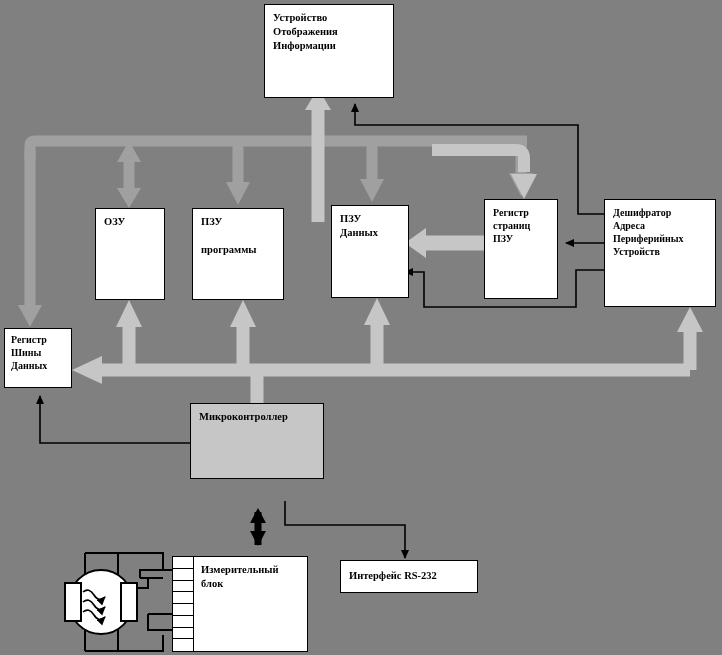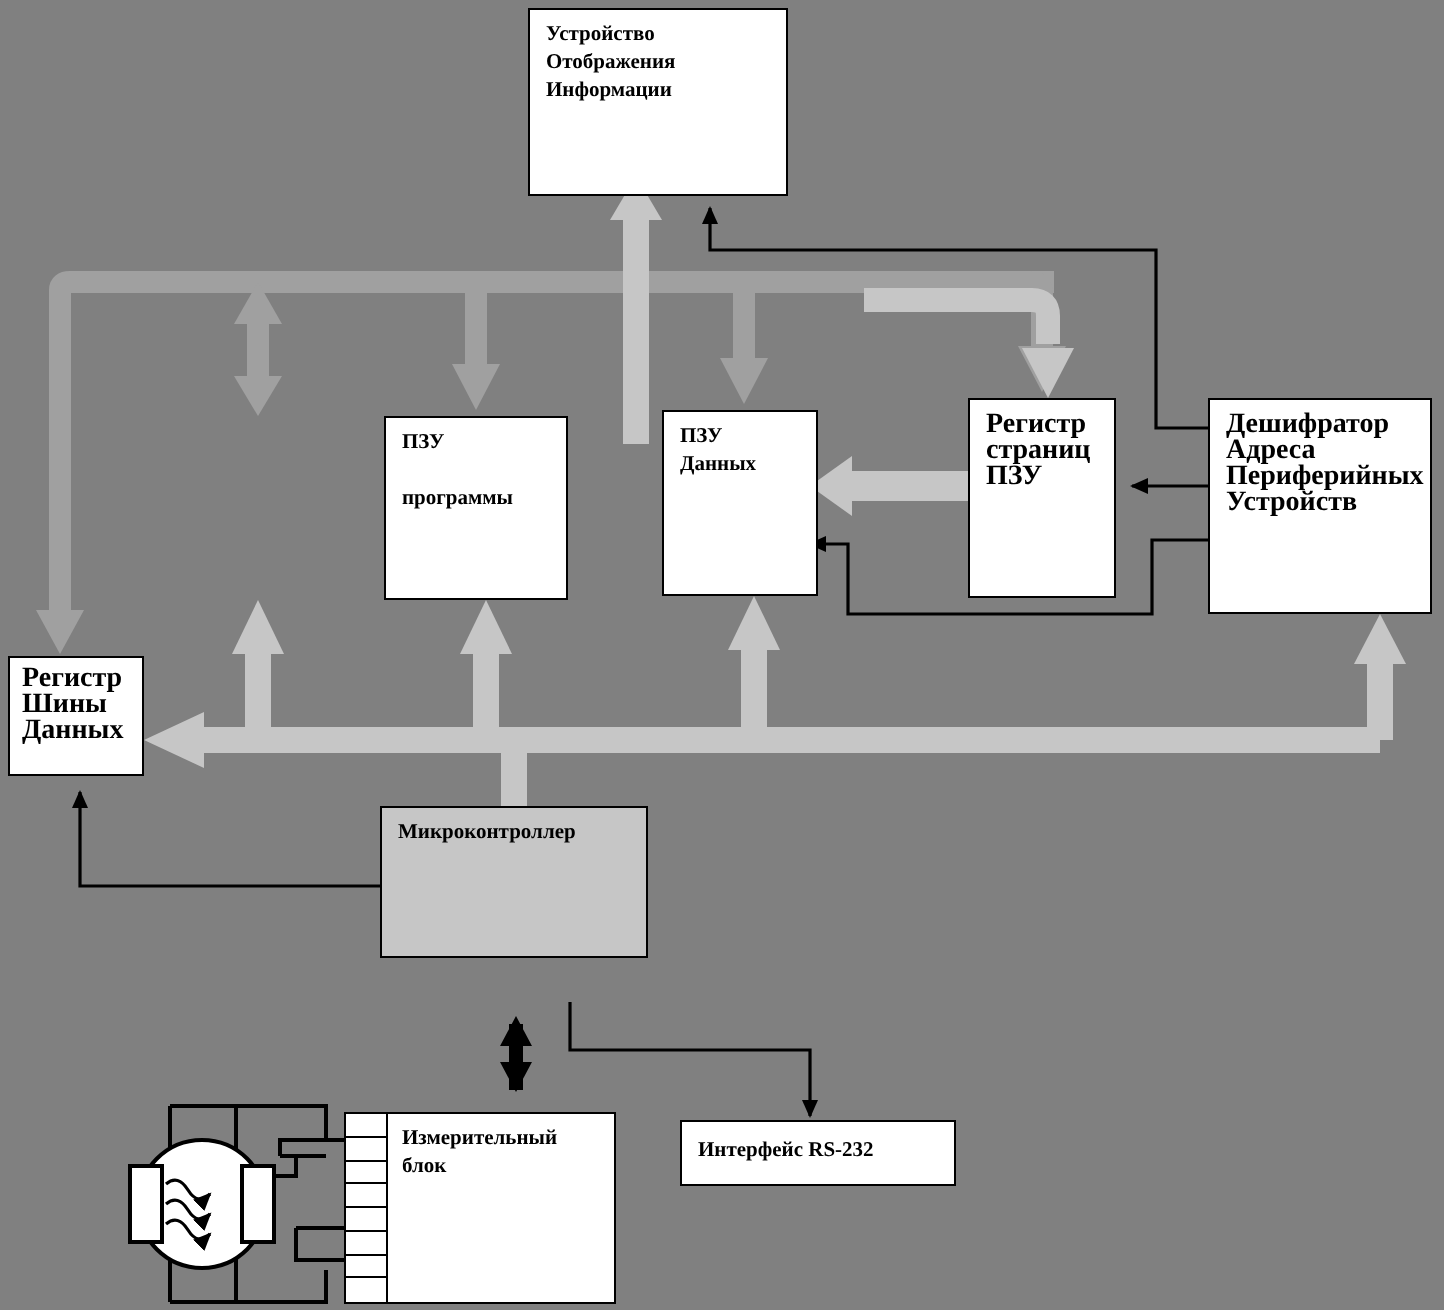--- a/index.html
+++ b/index.html
@@ -34,21 +34,21 @@
     top:6px;
     right:4px;
     font-family:"Liberation Serif", serif;
     font-weight:bold;
     font-size:10.5px;
     line-height:14px;
     color:#000000;
     white-space:pre-line;
     letter-spacing:0px;
   }
-  .box-label.sm{ font-size:14px; line-height:13px; }
+  .box-label.sm{ font-size:10px; line-height:13px; }
   .pin-strip{
     position:absolute;
     z-index:6;
     box-sizing:border-box;
     border:1px solid #000;
     background:#ffffff;
   }
   .pin{
     width:100%;
     height:12.5%;
@@ -179,20 +179,23 @@
     </g>
   </svg>
 
   <div class="box" style="left:264px;top:4px;width:130px;height:94px;">
     <div class="box-label">Устройство
 Отображения
 Информации</div>
   </div>
 
 
+  <div class="box" style="left:95px;top:208px;width:70px;height:92px;">
+    <div class="box-label">ОЗУ</div>
+  </div>
 
   <div class="box" style="left:192px;top:208px;width:92px;height:92px;">
     <div class="box-label">ПЗУ
 
 программы</div>
   </div>
 
   <div class="box" style="left:331px;top:205px;width:78px;height:93px;">
     <div class="box-label">ПЗУ
 Данных</div>

